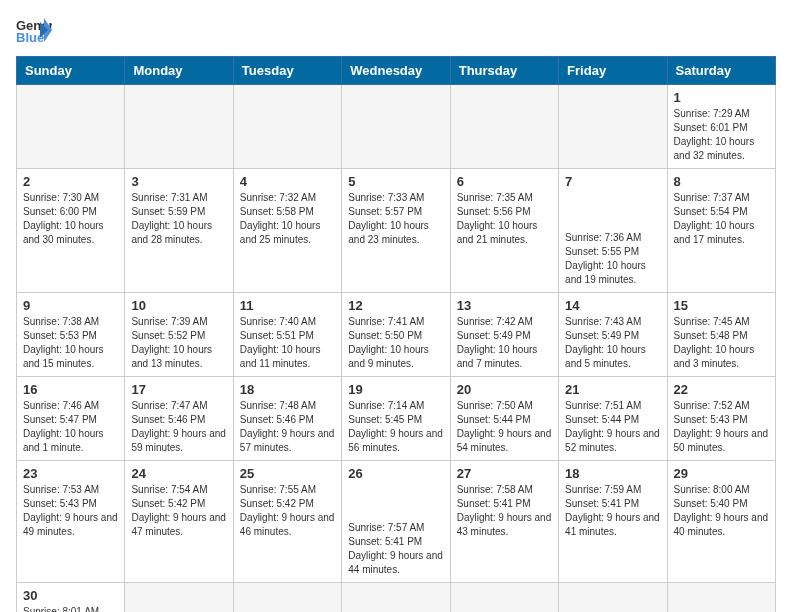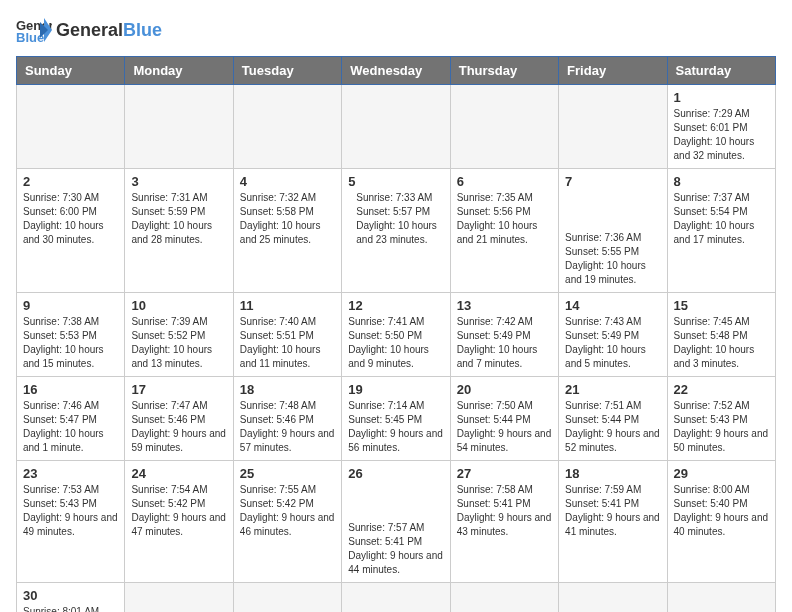--- a/index.html
+++ b/index.html
@@ -36,21 +36,21 @@
     .location-subtitle {
       font-size: 15px;
       color: #555;
     }
     .calendar-table {
       width: 100%;
       border-collapse: collapse;
       border: 1px solid #ccc;
     }
     .calendar-table th {
-      background-color: #737373;
+      background-color: #0369a1;
       color: white;
       font-size: 13px;
       font-weight: bold;
       padding: 6px 8px;
       text-align: left;
       border: 1px solid #3a6aab;
     }
     .calendar-table td {
       vertical-align: top;
       padding: 5px 6px;
@@ -84,23 +84,20 @@
 <body>
 
 <div class="header-section">
   <div class="logo">
     <svg class="logo-icon" viewBox="0 0 36 28" xmlns="http://www.w3.org/2000/svg">
       <text x="0" y="14" font-size="13" font-weight="bold" fill="#333">General</text>
       <text x="0" y="26" font-size="13" font-weight="bold" fill="#4a90d9">Blue</text>
       <polygon points="28,2 36,14 28,26" fill="#4a90d9"></polygon>
       <polygon points="24,6 32,14 24,22" fill="#2a6ab0"></polygon>
     </svg>
-    <div>
-      <span style="font-size:18px;font-weight:bold;color:#333;">General</span><span style="font-size:18px;font-weight:bold;color:#4a90d9;">Blue</span>
-    </div>
   </div>
   <div class="title-section">
     <div class="month-title"></div>
     <div class="location-subtitle"></div>
   </div>
 </div>
 
 <table class="calendar-table">
   <thead>
     <tr>
@@ -142,21 +139,21 @@
 Daylight: 10 hours and 28 minutes.</div>
         </td>
         <td>
           <span class="day-number">4</span>
           <div class="day-info" style="white-space: pre-line;">Sunrise: 7:32 AM
 Sunset: 5:58 PM
 Daylight: 10 hours and 25 minutes.</div>
         </td>
         <td>
           <span class="day-number">5</span>
-          <div class="day-info" style="white-space: pre-line; margin-left: 8px;">Sunrise: 7:33 AM
+          <div class="day-info" style="white-space: pre-line;">Sunrise: 7:33 AM
 Sunset: 5:57 PM
 Daylight: 10 hours and 23 minutes.</div>
         </td>
         <td>
           <span class="day-number">6</span>
           <div class="day-info" style="white-space: pre-line;">Sunrise: 7:35 AM
 Sunset: 5:56 PM
 Daylight: 10 hours and 21 minutes.</div>
         </td>
         <td>

